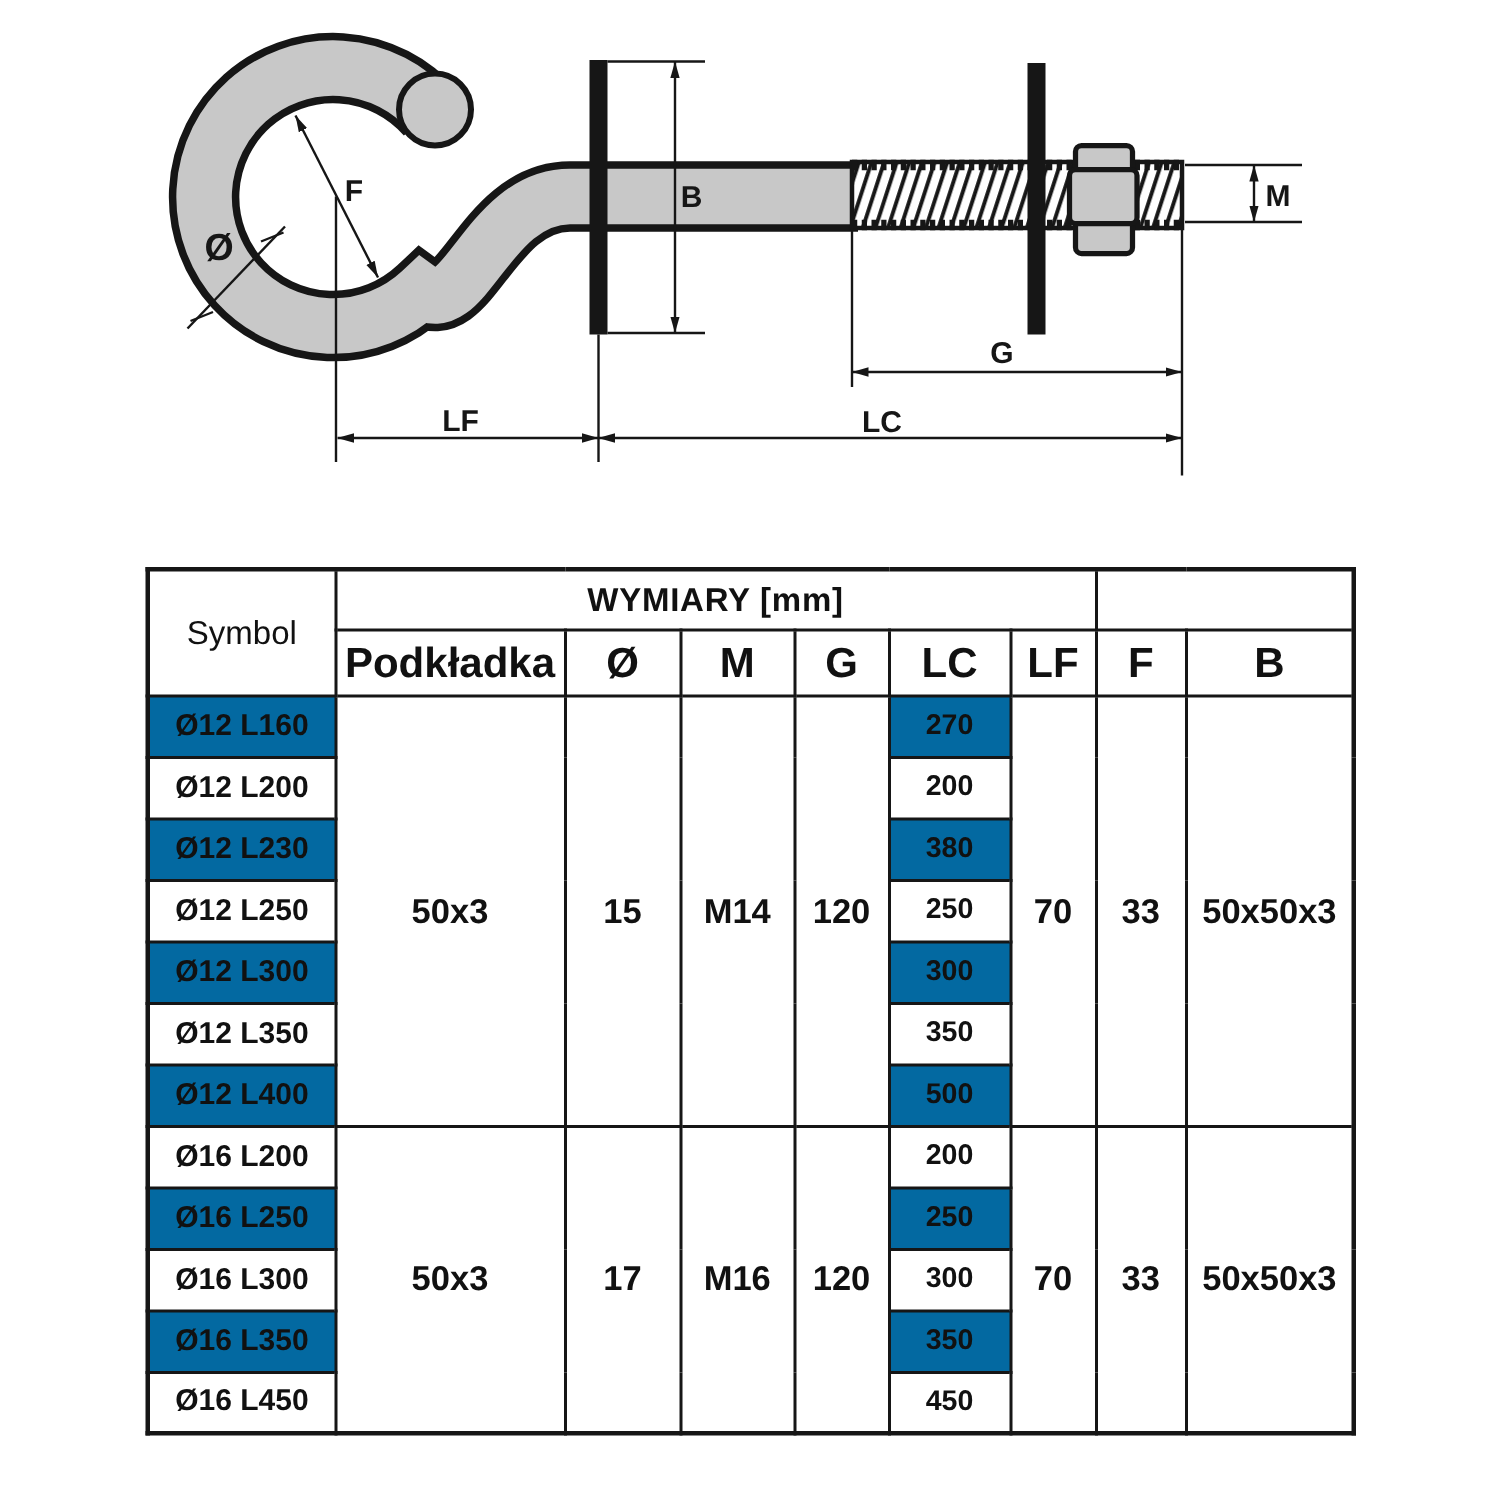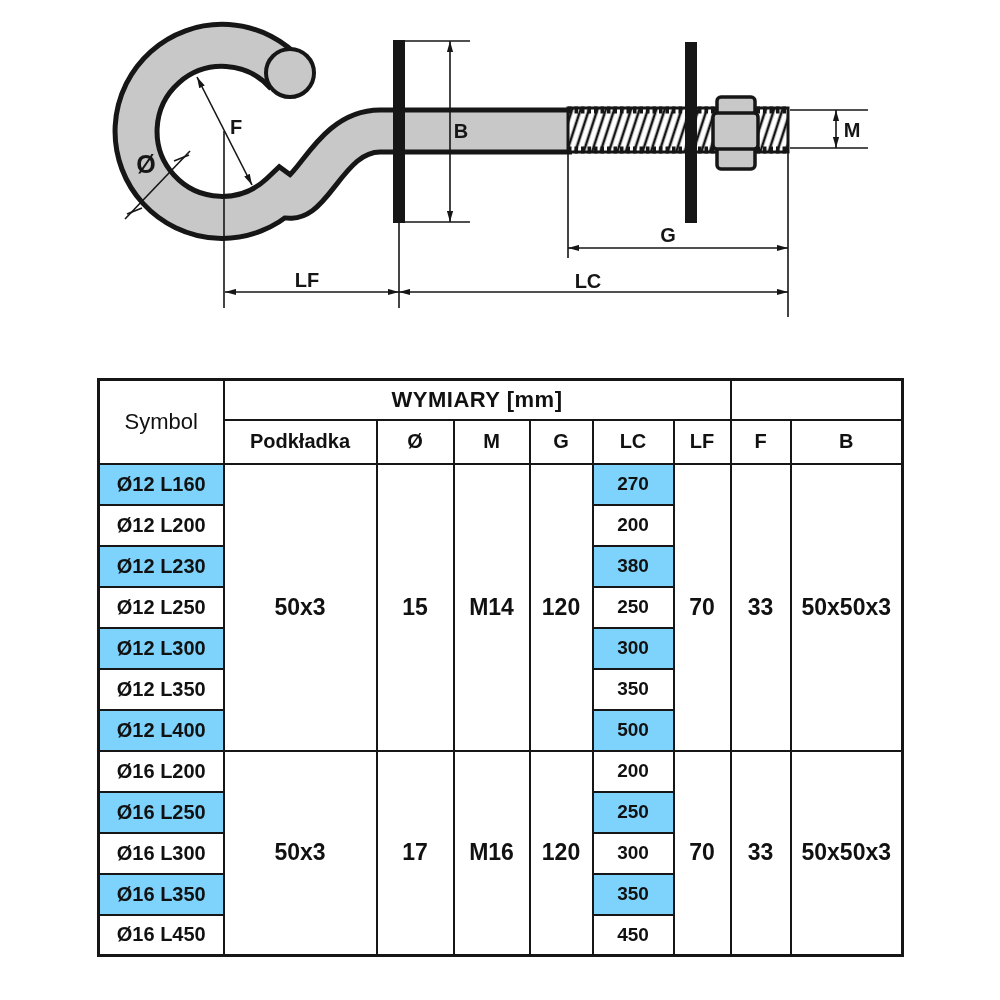--- a/index.html
+++ b/index.html
@@ -23,25 +23,25 @@
     text-align:center; vertical-align:middle;
     padding:0; color:#111;
     font-family:"Liberation Sans", sans-serif;
   }
   .spec-table thead tr.row-title    { height:40px; }
   .spec-table thead tr.row-cols     { height:44px; }
   .spec-table tbody tr              { height:41px; }
   .symbol-header { font-size:22px; font-weight:400;margin-left:48px; }
   .wymiary-header { font-size:22px; font-weight:700; letter-spacing:0.5px; }
   .corner-header { font-weight:700; }
-  .col-header { font-size:20px; font-weight:700; }
+  .col-header { font-size:28px; font-weight:700; }
   .symbol-cell { font-size:20px; font-weight:700; white-space:nowrap; }
   .lc-cell { font-size:19px; font-weight:700; }
   .value-cell { font-size:23px; font-weight:700; }
-  .shade { background:#7dd3fc; }
+  .shade { background:#0369a1; }
 </style>
 </head>
 <body>
 
 <div class="sheet">
 
   <svg class="drawing-svg" width="1000" height="365" viewBox="0 0 1000 365">
     <defs>
       <pattern id="hatch" width="8" height="10" patternUnits="userSpaceOnUse" patternTransform="rotate(18)">
         <rect width="8" height="10" fill="#ffffff"></rect>

